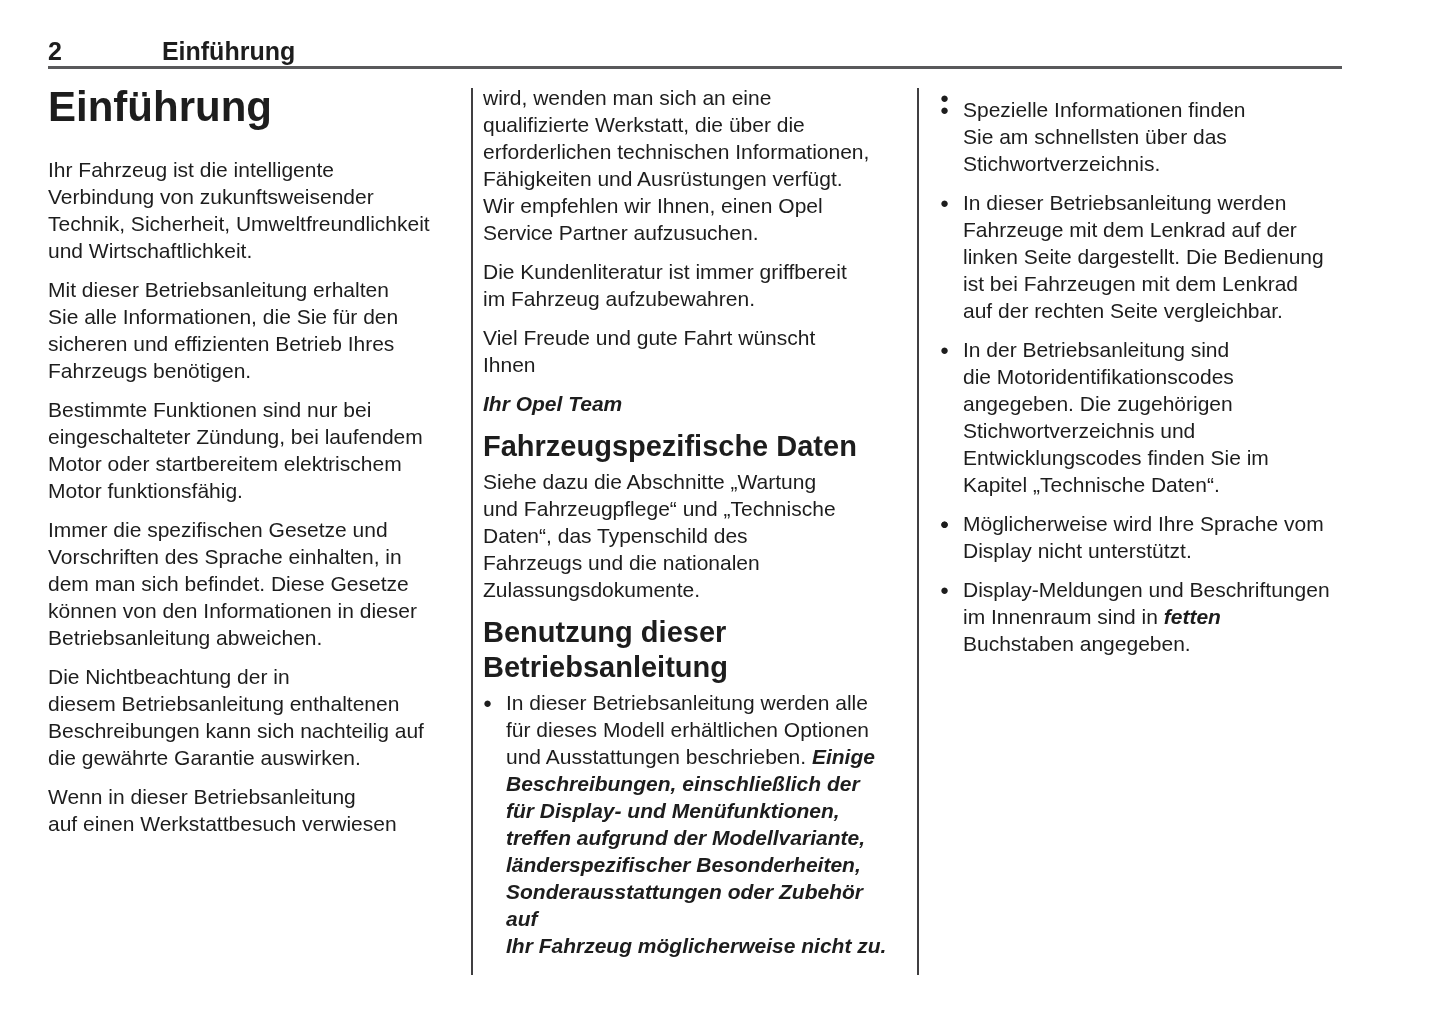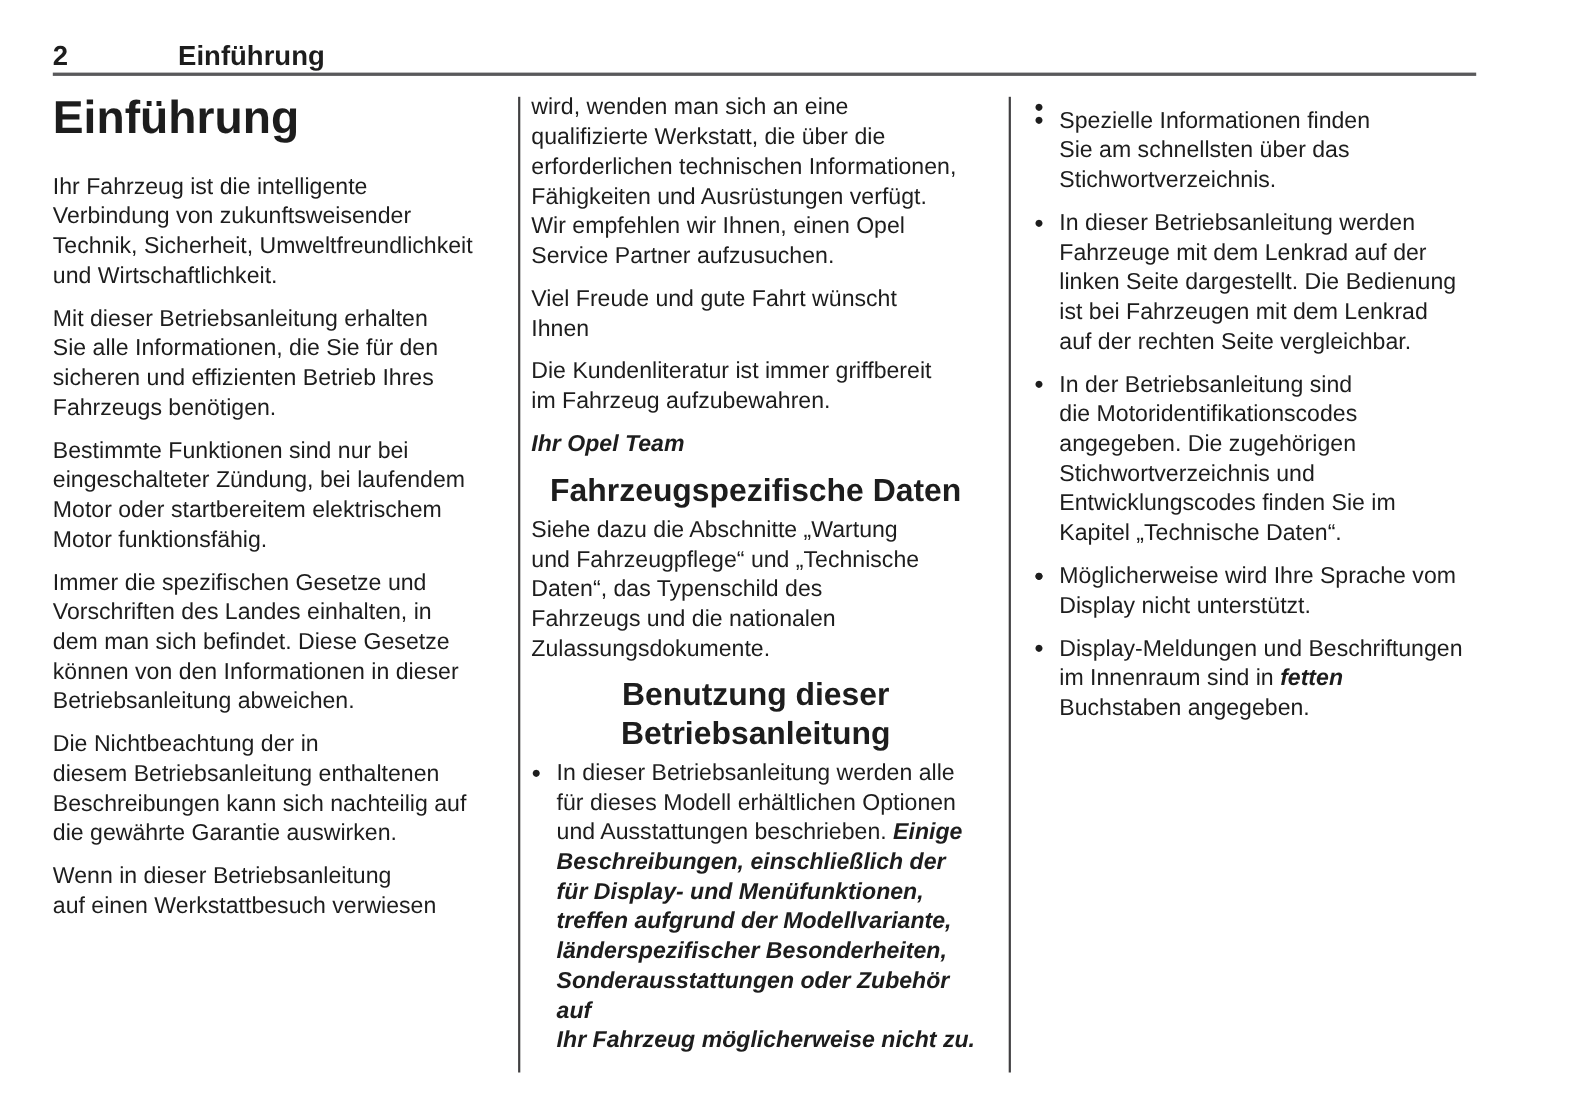--- a/index.html
+++ b/index.html
@@ -32,21 +32,20 @@
   .col-right{left:940px;width:405px;}
   h1{
     margin:0 0 26px 0;
     font-size:42px;line-height:46px;font-weight:700;
     white-space:pre-line;
   }
   h2{
     margin:8px 0 4px 0;
     font-size:29px;line-height:35px;font-weight:700;
     white-space:pre-line;
-    text-align:center;
   }
   .col p{margin:0 0 12px 0;white-space:pre-line;}
   .bold{font-weight:700;font-style:italic;}
   .bullet-item{
     position:relative;
     padding-left:23px;
     margin:0 0 12px 0;
   }
   .bullet-marker{
     position:absolute;left:0;top:0;
@@ -73,45 +72,45 @@
 und Wirtschaftlichkeit.</p>
     <p>Mit dieser Betriebsanleitung erhalten
 Sie alle Informationen, die Sie für den
 sicheren und effizienten Betrieb Ihres
 Fahrzeugs benötigen.</p>
     <p>Bestimmte Funktionen sind nur bei
 eingeschalteter Zündung, bei laufendem
 Motor oder startbereitem elektrischem
 Motor funktionsfähig.</p>
     <p>Immer die spezifischen Gesetze und
-Vorschriften des Landes einhalten, in
+Vorschriften des Sprache einhalten, in
 dem man sich befindet. Diese Gesetze
 können von den Informationen in dieser
 Betriebsanleitung abweichen.</p>
     <p>Die Nichtbeachtung der in
 diesem Betriebsanleitung enthaltenen
 Beschreibungen kann sich nachteilig auf
 die gewährte Garantie auswirken.</p>
     <p>Wenn in dieser Betriebsanleitung
 auf einen Werkstattbesuch verwiesen</p>
   </div>
 
   <div class="vsep s1"></div>
 
   <div class="col col-mid">
     <p>wird, wenden man sich an eine
 qualifizierte Werkstatt, die über die
 erforderlichen technischen Informationen,
 Fähigkeiten und Ausrüstungen verfügt.
 Wir empfehlen wir Ihnen, einen Opel
 Service Partner aufzusuchen.</p>
+    <p>Die Kundenliteratur ist immer griffbereit
+im Fahrzeug aufzubewahren.</p>
     <p>Viel Freude und gute Fahrt wünscht
 Ihnen</p>
-    <p>Die Kundenliteratur ist immer griffbereit
-im Fahrzeug aufzubewahren.</p>
     <p class="bold">Ihr Opel Team</p>
     <h2>Fahrzeugspezifische Daten</h2>
     <p>Siehe dazu die Abschnitte „Wartung
 und Fahrzeugpflege“ und „Technische
 Daten“, das Typenschild des
 Fahrzeugs und die nationalen
 Zulassungsdokumente.</p>
     <h2>Benutzung dieser
 Betriebsanleitung</h2>
     <div class="bullet-item"><span class="bullet-marker">●</span><span class="bt">In dieser Betriebsanleitung werden alle

